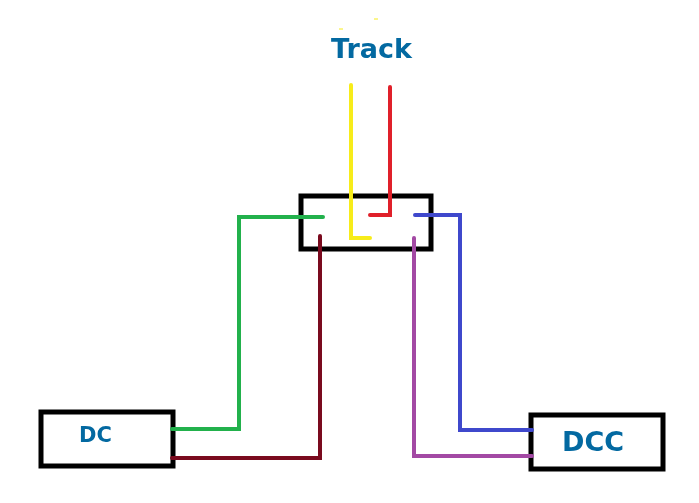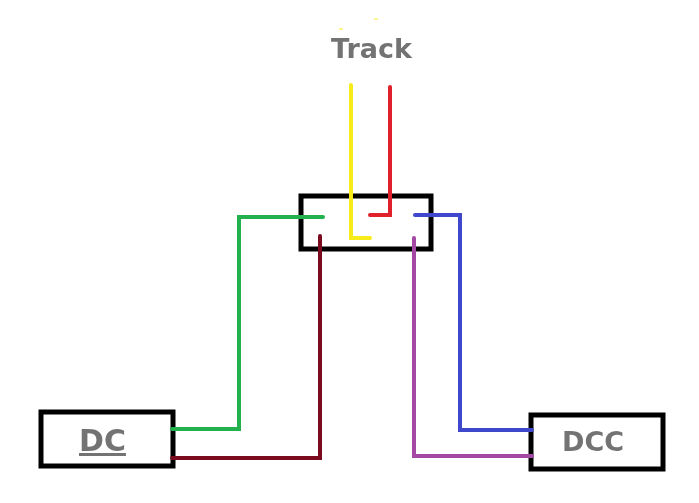--- a/index.html
+++ b/index.html
@@ -1,18 +1,18 @@
 <!DOCTYPE html>
 <html><head>
 <meta charset="utf-8">
 <style>
   html, body { margin:0; padding:0; background:#ffffff; }
   body { width:699px; height:503px; position:relative; overflow:hidden; font-family:"DejaVu Sans", sans-serif; }
   svg { position:absolute; left:0; top:0; }
-  .label { position:absolute; font-weight:bold; color:#737373; font-family:"DejaVu Sans", sans-serif; }
+  .label { position:absolute; font-weight:bold; color:#0369a1; font-family:"DejaVu Sans", sans-serif; }
 </style>
 </head>
 <body>
 
 <svg width="699" height="503" viewBox="0 0 699 503">
 
   <line x1="339" y1="29" x2="343" y2="29" stroke="#f7ec1a" stroke-width="1"></line>
   <line x1="374" y1="19" x2="378" y2="19" stroke="#f7ec1a" stroke-width="1"></line>
 
   <rect x="301" y="196" width="130" height="53" fill="none" stroke="#000" stroke-width="5"></rect>
@@ -31,14 +31,14 @@
 
     <polyline points="320,236 320,458 172,458" stroke="#7a0a1e"></polyline>
 
     <polyline points="415,215 460,215 460,430 532,430" stroke="#3f48cc"></polyline>
 
     <polyline points="414,238 414,456 532,456" stroke="#a349a4"></polyline>
   </g>
 </svg>
 
 <div class="label" style="left:331px; top:33px; font-size:27px;">Track</div>
-<div class="label" style="left:79px; top:423px; font-size:30px;text-decoration:underline;">DC</div>
+<div class="label" style="left:79px; top:423px; font-size:21px;">DC</div>
 <div class="label" style="left:562px; top:426px; font-size:27px;text-align:center;">DCC</div>
 
 </body></html>

